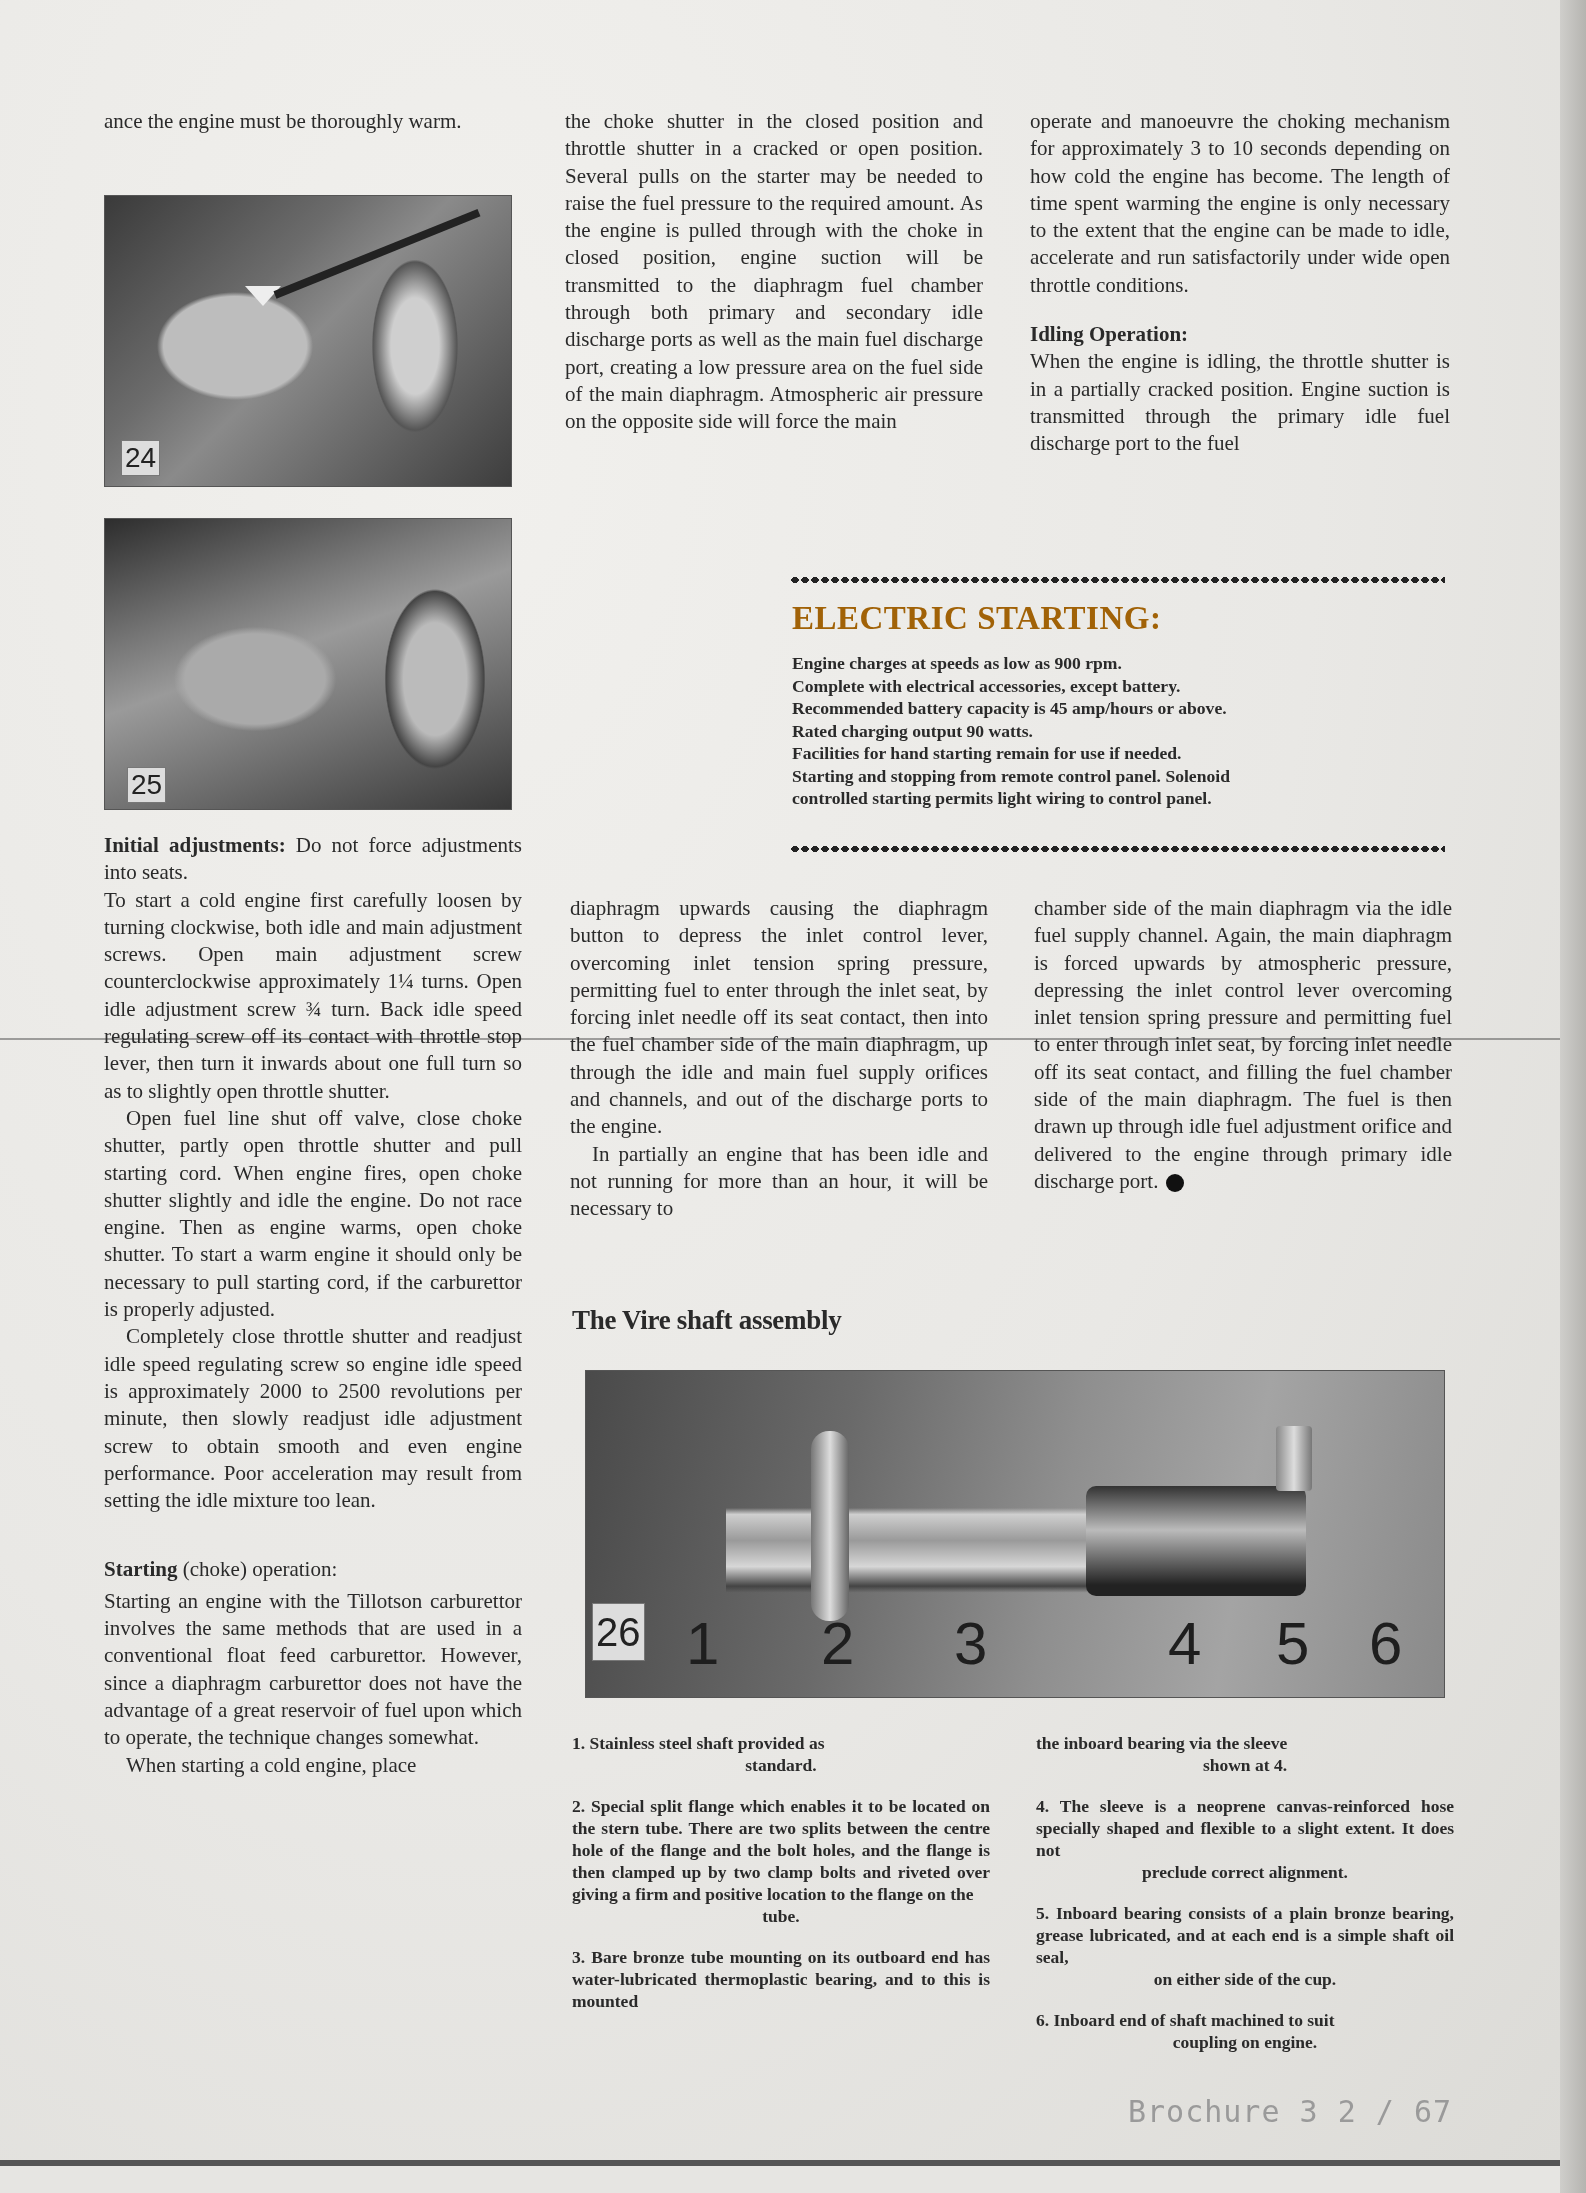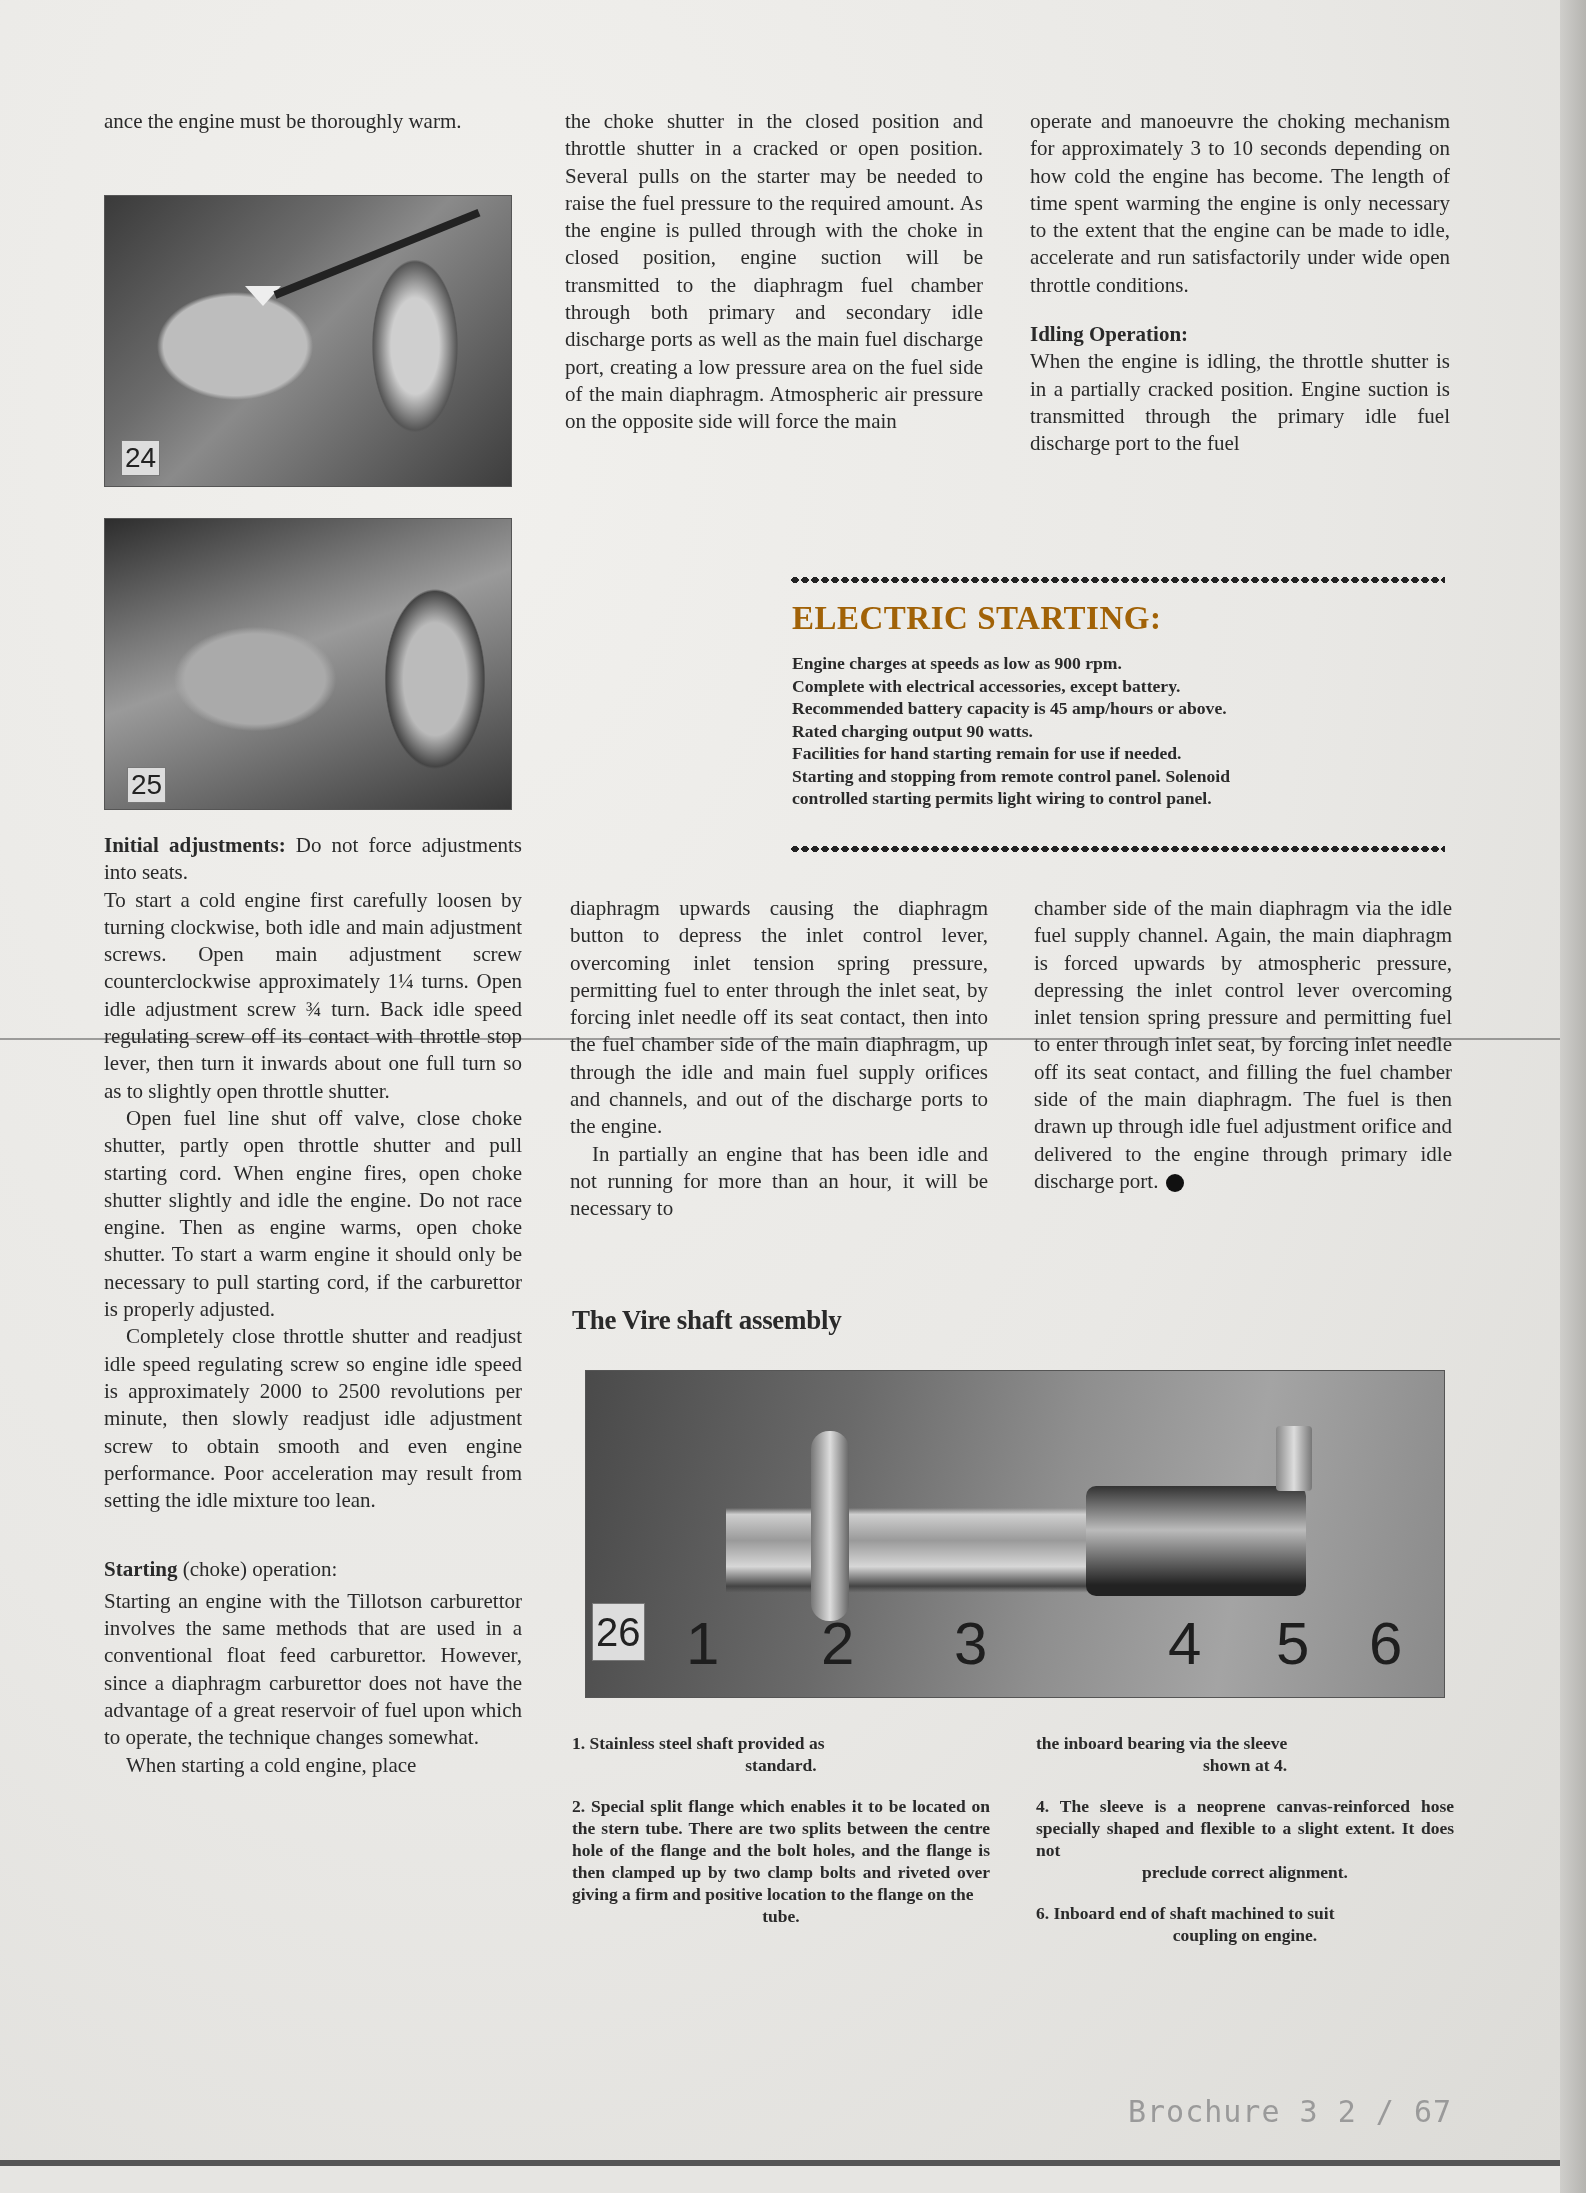--- a/index.html
+++ b/index.html
@@ -124,30 +124,35 @@
 
 <div class="caps" style="left:572px;top:1732px;width:418px;">
   <p>
     <span style="display:block;">1. Stainless steel shaft provided as</span>
     <span class="c" style="display:block;">standard.</span>
   </p>
   <p>
     <span style="display:block;">2. Special split flange which enables it to be located on the stern tube. There are two splits between the centre hole of the flange and the bolt holes, and the flange is then clamped up by two clamp bolts and riveted over giving a firm and positive location to the flange on the</span>
     <span class="c" style="display:block;">tube.</span>
   </p>
+  <p>3. Bare bronze tube mounting on its outboard end has water-lubricated thermoplastic bearing, and to this is mounted</p>
 </div>
 
 <div class="caps" style="left:1036px;top:1732px;width:418px;">
   <p>
     <span style="display:block;">the inboard bearing via the sleeve</span>
     <span class="c" style="display:block;">shown at 4.</span>
   </p>
   <p>
     <span style="display:block;">4. The sleeve is a neoprene canvas-reinforced hose specially shaped and flexible to a slight extent. It does not</span>
     <span class="c" style="display:block;">preclude correct alignment.</span>
   </p>
   <p>
+    <span style="display:block;">5. Inboard bearing consists of a plain bronze bearing, grease lubricated, and at each end is a simple shaft oil seal,</span>
+    <span class="c" style="display:block;">on either side of the cup.</span>
+  </p>
+  <p>
     <span style="display:block;">6. Inboard end of shaft machined to suit</span>
     <span class="c" style="display:block;">coupling on engine.</span>
   </p>
 </div>
 
 <div class="stamp">Brochure 3 2 / 67</div>
 
 </body></html>

